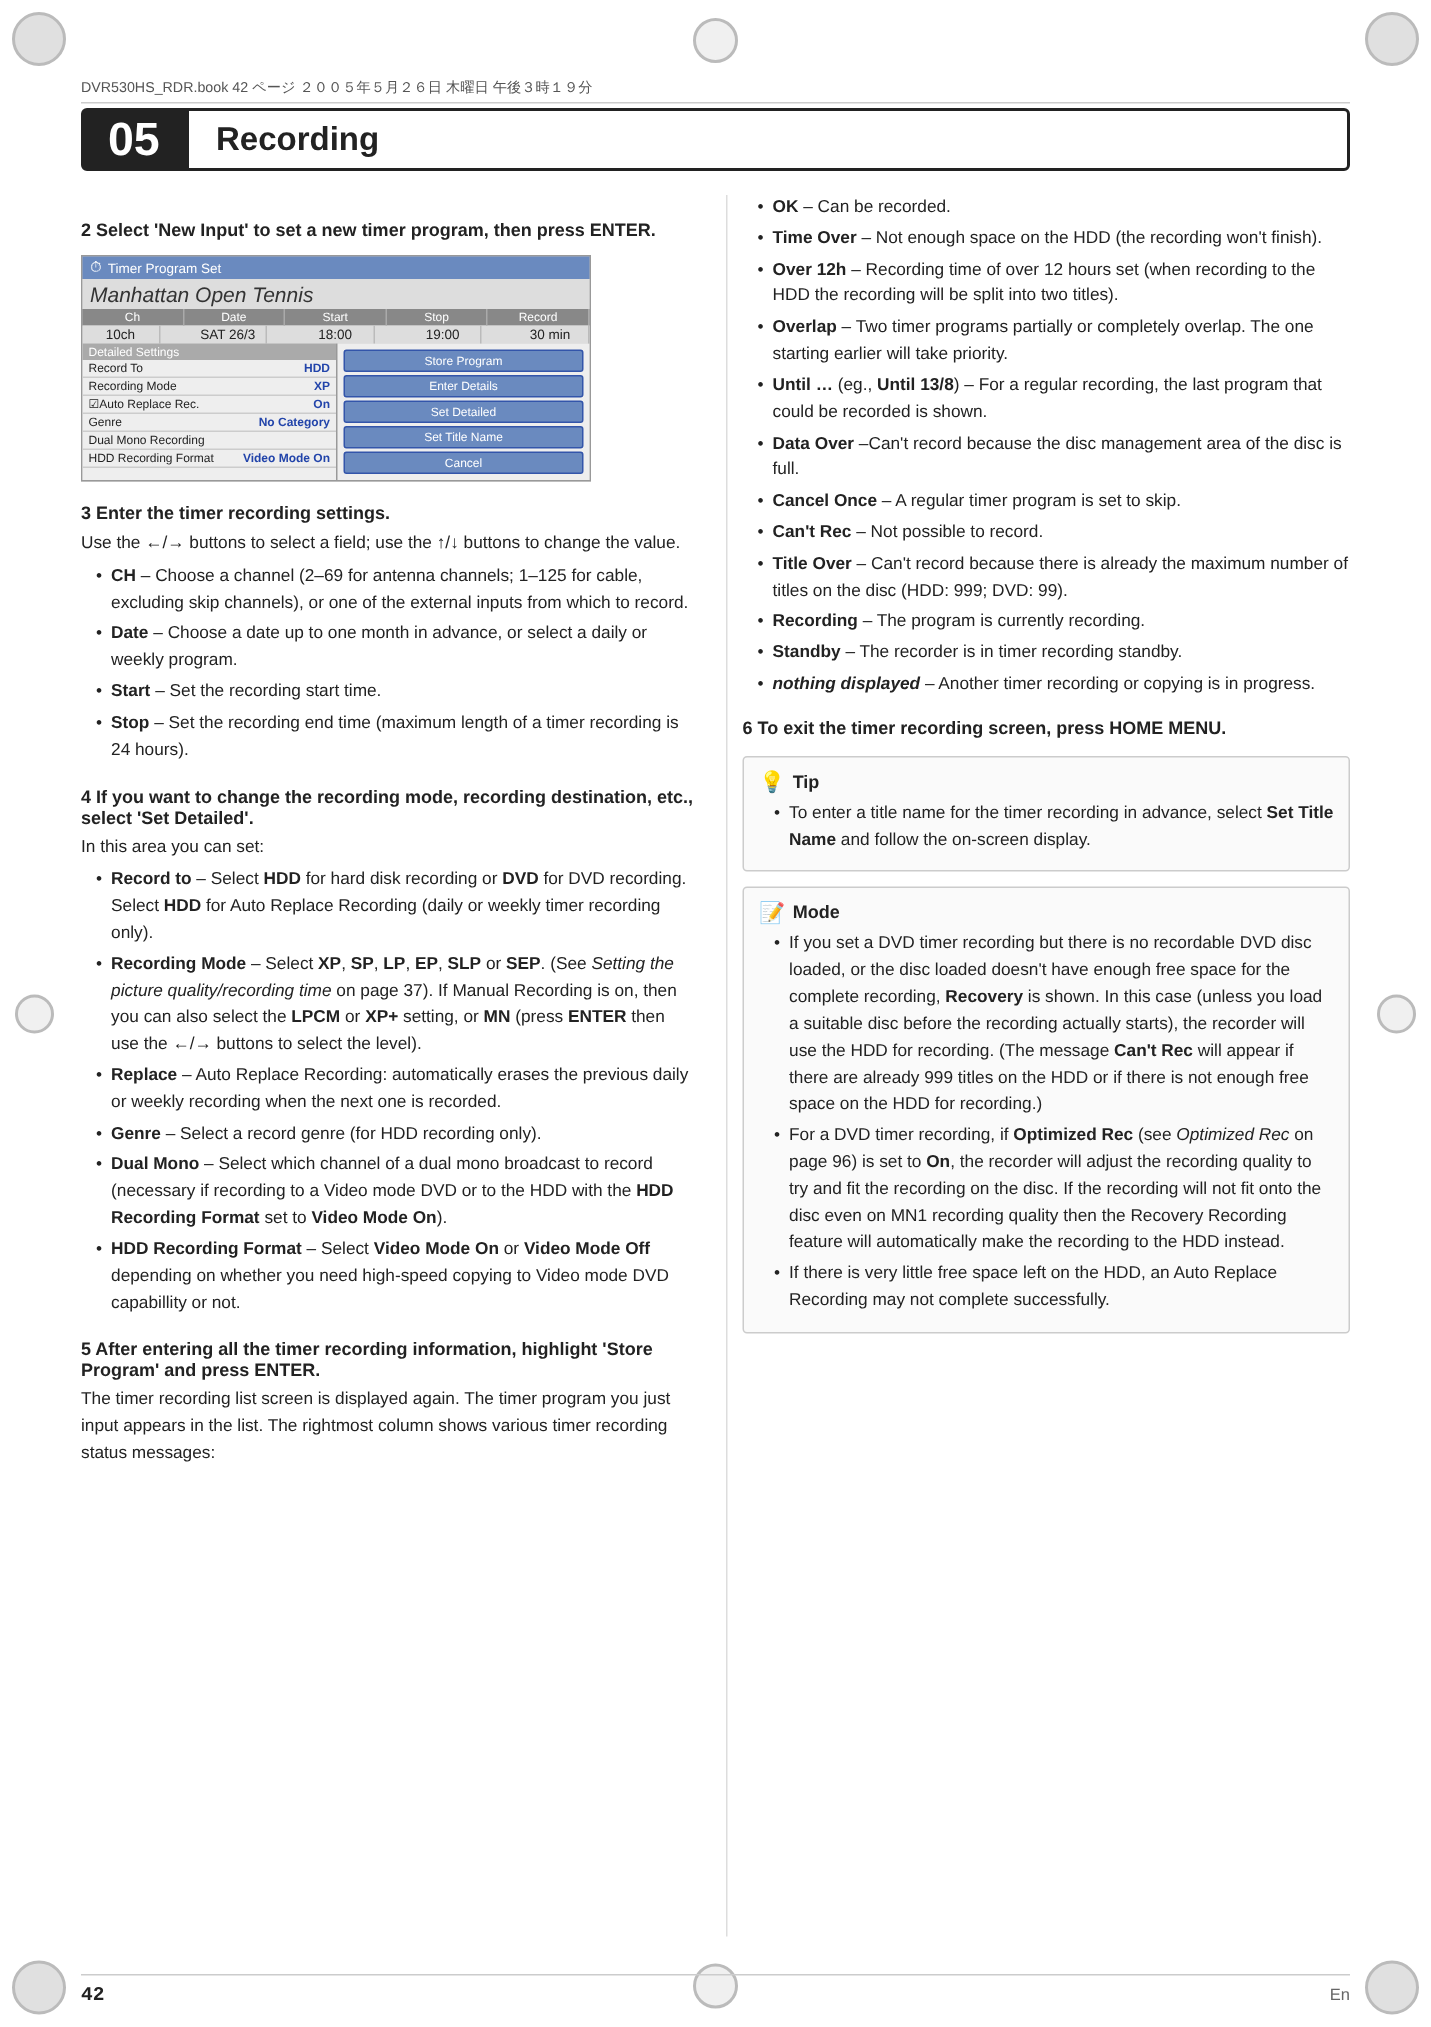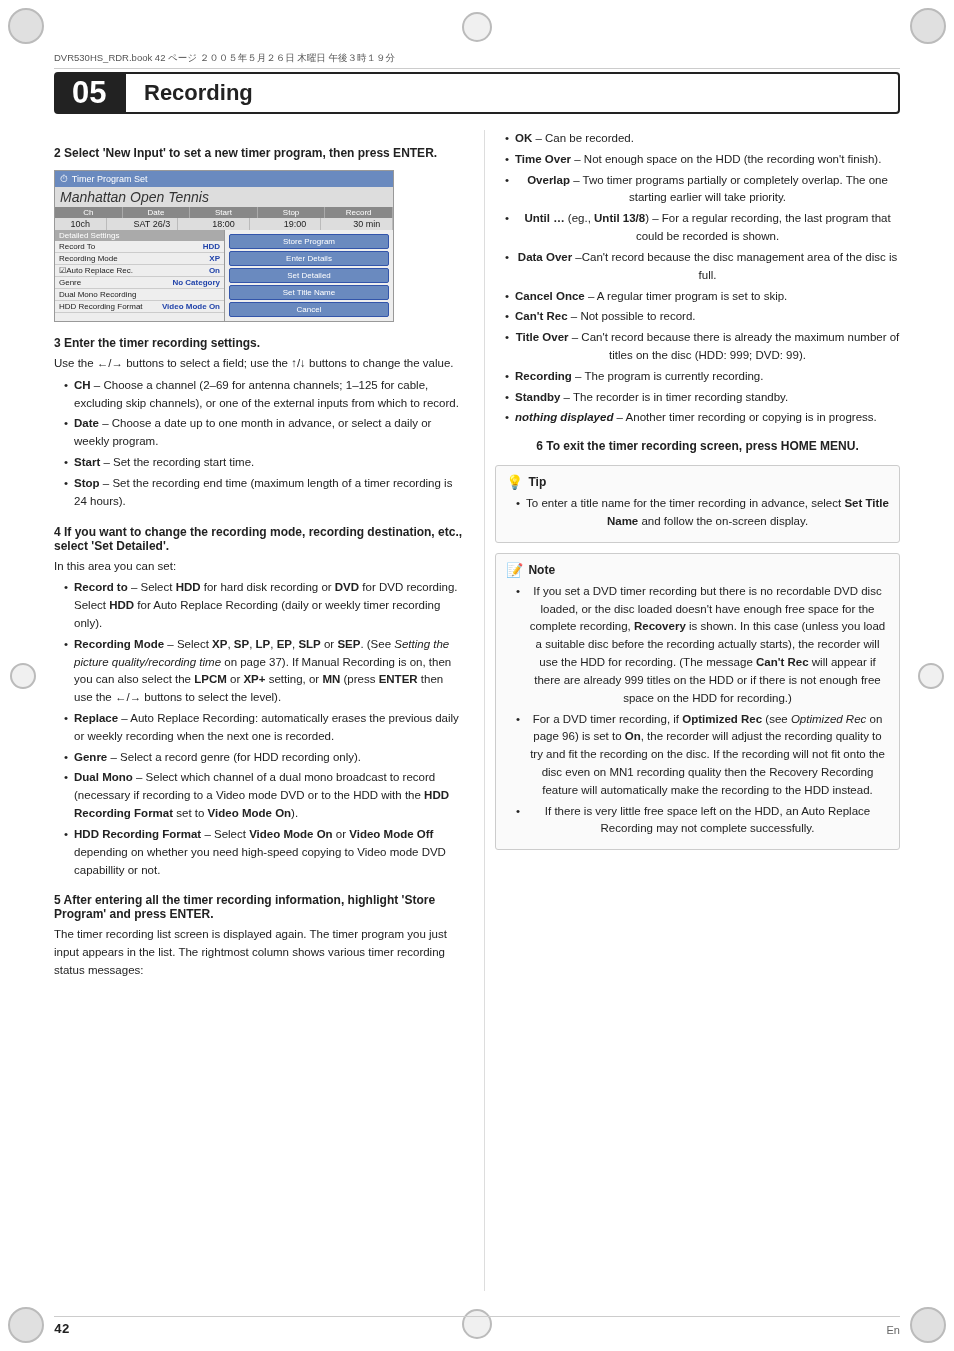--- a/index.html
+++ b/index.html
@@ -81,21 +81,20 @@
 
     .left-col {
       width: 430px;
       padding-right: 20px;
     }
 
     .right-col {
       flex: 1;
       padding-left: 10px;
       border-left: 1px solid #ddd;
-      text-align: center;
     }
 
     
     .step-heading {
       font-size: 12px;
       font-weight: bold;
       margin-bottom: 5px;
       margin-top: 14px;
     }
     .step-heading:first-child { margin-top: 16px; }
@@ -452,20 +451,24 @@
     <div class="bullet-item">
       <span></span>
         <span><b>OK</b> – Can be recorded.</span>
     </div>
     <div class="bullet-item">
       <span></span>
         <span><b>Time Over</b> – Not enough space on the HDD (the recording won't finish).</span>
     </div>
     <div class="bullet-item">
       <span></span>
+        <span><b>Over 12h</b> – Recording time of over 12 hours set (when recording to the HDD the recording will be split into two titles).</span>
+    </div>
+    <div class="bullet-item">
+      <span></span>
         <span><b>Overlap</b> – Two timer programs partially or completely overlap. The one starting earlier will take priority.</span>
     </div>
     <div class="bullet-item">
       <span></span>
         <span><b>Until …</b> (eg., <b>Until 13/8</b>) – For a regular recording, the last program that could be recorded is shown.</span>
     </div>
     <div class="bullet-item">
       <span></span>
         <span><b>Data Over</b> –Can't record because the disc management area of the disc is full.</span>
     </div>
@@ -503,21 +506,21 @@
       </div>
       <div class="bullet-item">
         <span></span>
           <span>To enter a title name for the timer recording in advance, select <b>Set Title Name</b> and follow the on-screen display.</span>
       </div>
     </div>
 
     <div class="note-box">
       <div class="note-header">
         <span class="note-icon">📝</span>
-        <span>Note</span>
+        <span>Mode</span>
       </div>
       <div class="bullet-item">
         <span></span>
           <span>If you set a DVD timer recording but there is no recordable DVD disc loaded, or the disc loaded doesn't have enough free space for the complete recording, <b>Recovery</b> is shown. In this case (unless you load a suitable disc before the recording actually starts), the recorder will use the HDD for recording. (The message <b>Can't Rec</b> will appear if there are already 999 titles on the HDD or if there is not enough free space on the HDD for recording.)</span>
       </div>
       <div class="bullet-item">
         <span></span>
           <span>For a DVD timer recording, if <b>Optimized Rec</b> (see <i>Optimized Rec</i> on page 96) is set to <b>On</b>, the recorder will adjust the recording quality to try and fit the recording on the disc. If the recording will not fit onto the disc even on MN1 recording quality then the Recovery Recording feature will automatically make the recording to the HDD instead.</span>
       </div>
       <div class="bullet-item">

